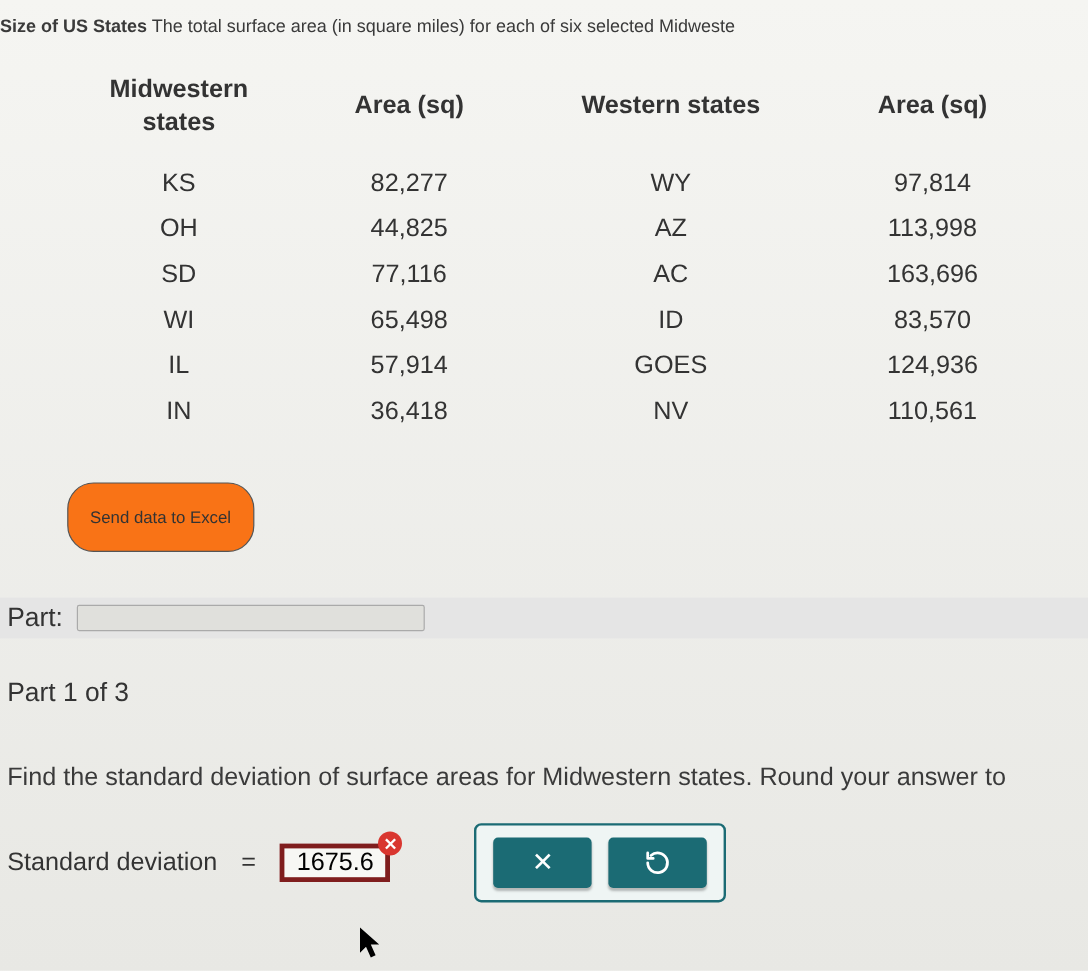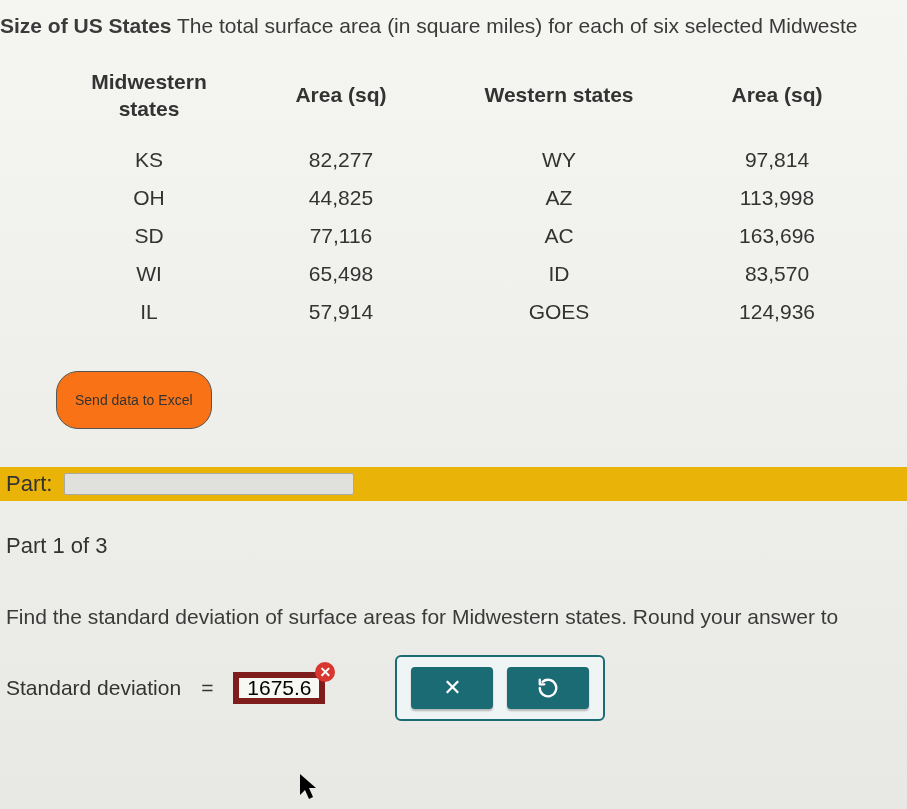--- a/index.html
+++ b/index.html
@@ -7,21 +7,21 @@
       font-family: Arial, Helvetica, sans-serif;
       background: linear-gradient(180deg, #f5f5f2 0%, #e8e8e4 100%);
       width: 907px;
       height: 809px;
       overflow: hidden;
       color: #333;
       position: relative;
     }
     .header-line {
       padding: 14px 0 22px 0;
-      font-size: 21px;
+      font-size: 15px;
       color: #3a3a3a;
       white-space: nowrap;
     }
     .header-line .bold { font-weight: 700; }
     .data-table {
       margin: 0 auto;
       border-collapse: collapse;
       width: 820px;
     }
     .data-table th {
@@ -45,21 +45,21 @@
       border: 1.5px solid #555;
       border-radius: 22px;
       padding: 20px 18px;
       font-size: 14px;
       color: #333;
       background: #f97316;
       cursor: pointer;
     }
     .part-bar {
       margin-top: 38px;
-      background: #eab308;
+      background: #e5e5e5;
       height: 34px;
       display: flex;
       align-items: center;
       font-size: 22px;
       padding-left: 6px;
       width: 100%;
     }
     .part-bar .progress-slot {
       margin-left: 12px;
       width: 290px;
@@ -87,21 +87,21 @@
       align-items: center;
       gap: 20px;
       font-size: 21px;
     }
     .answer-input-wrap { position: relative; display: inline-block; }
     .answer-input {
       font-size: 21px;
       width: 92px;
       height: 32px;
       text-align: center;
-      border: 6px solid #7f1d1d;
+      border: 4px solid #7f1d1d;
       background: #f7f7f4;
       font-family: inherit;
     }
     .error-badge {
       position: absolute;
       top: -10px;
       right: -10px;
       width: 20px;
       height: 20px;
       border-radius: 50%;
@@ -191,20 +191,26 @@
         <td>65,498</td>
         <td>ID</td>
         <td>83,570</td>
       </tr>
       <tr>
         <td>IL</td>
         <td>57,914</td>
         <td>GOES</td>
         <td>124,936</td>
       </tr>
+      <tr>
+        <td>IN</td>
+        <td>36,418</td>
+        <td>NV</td>
+        <td>110,561</td>
+      </tr>
     </tbody>
 </table>
 
 <div class="send-btn">Send data to Excel</div>
 
 <div class="part-bar">
   <span>Part:</span>
   <span class="progress-slot"></span>
 </div>
 

